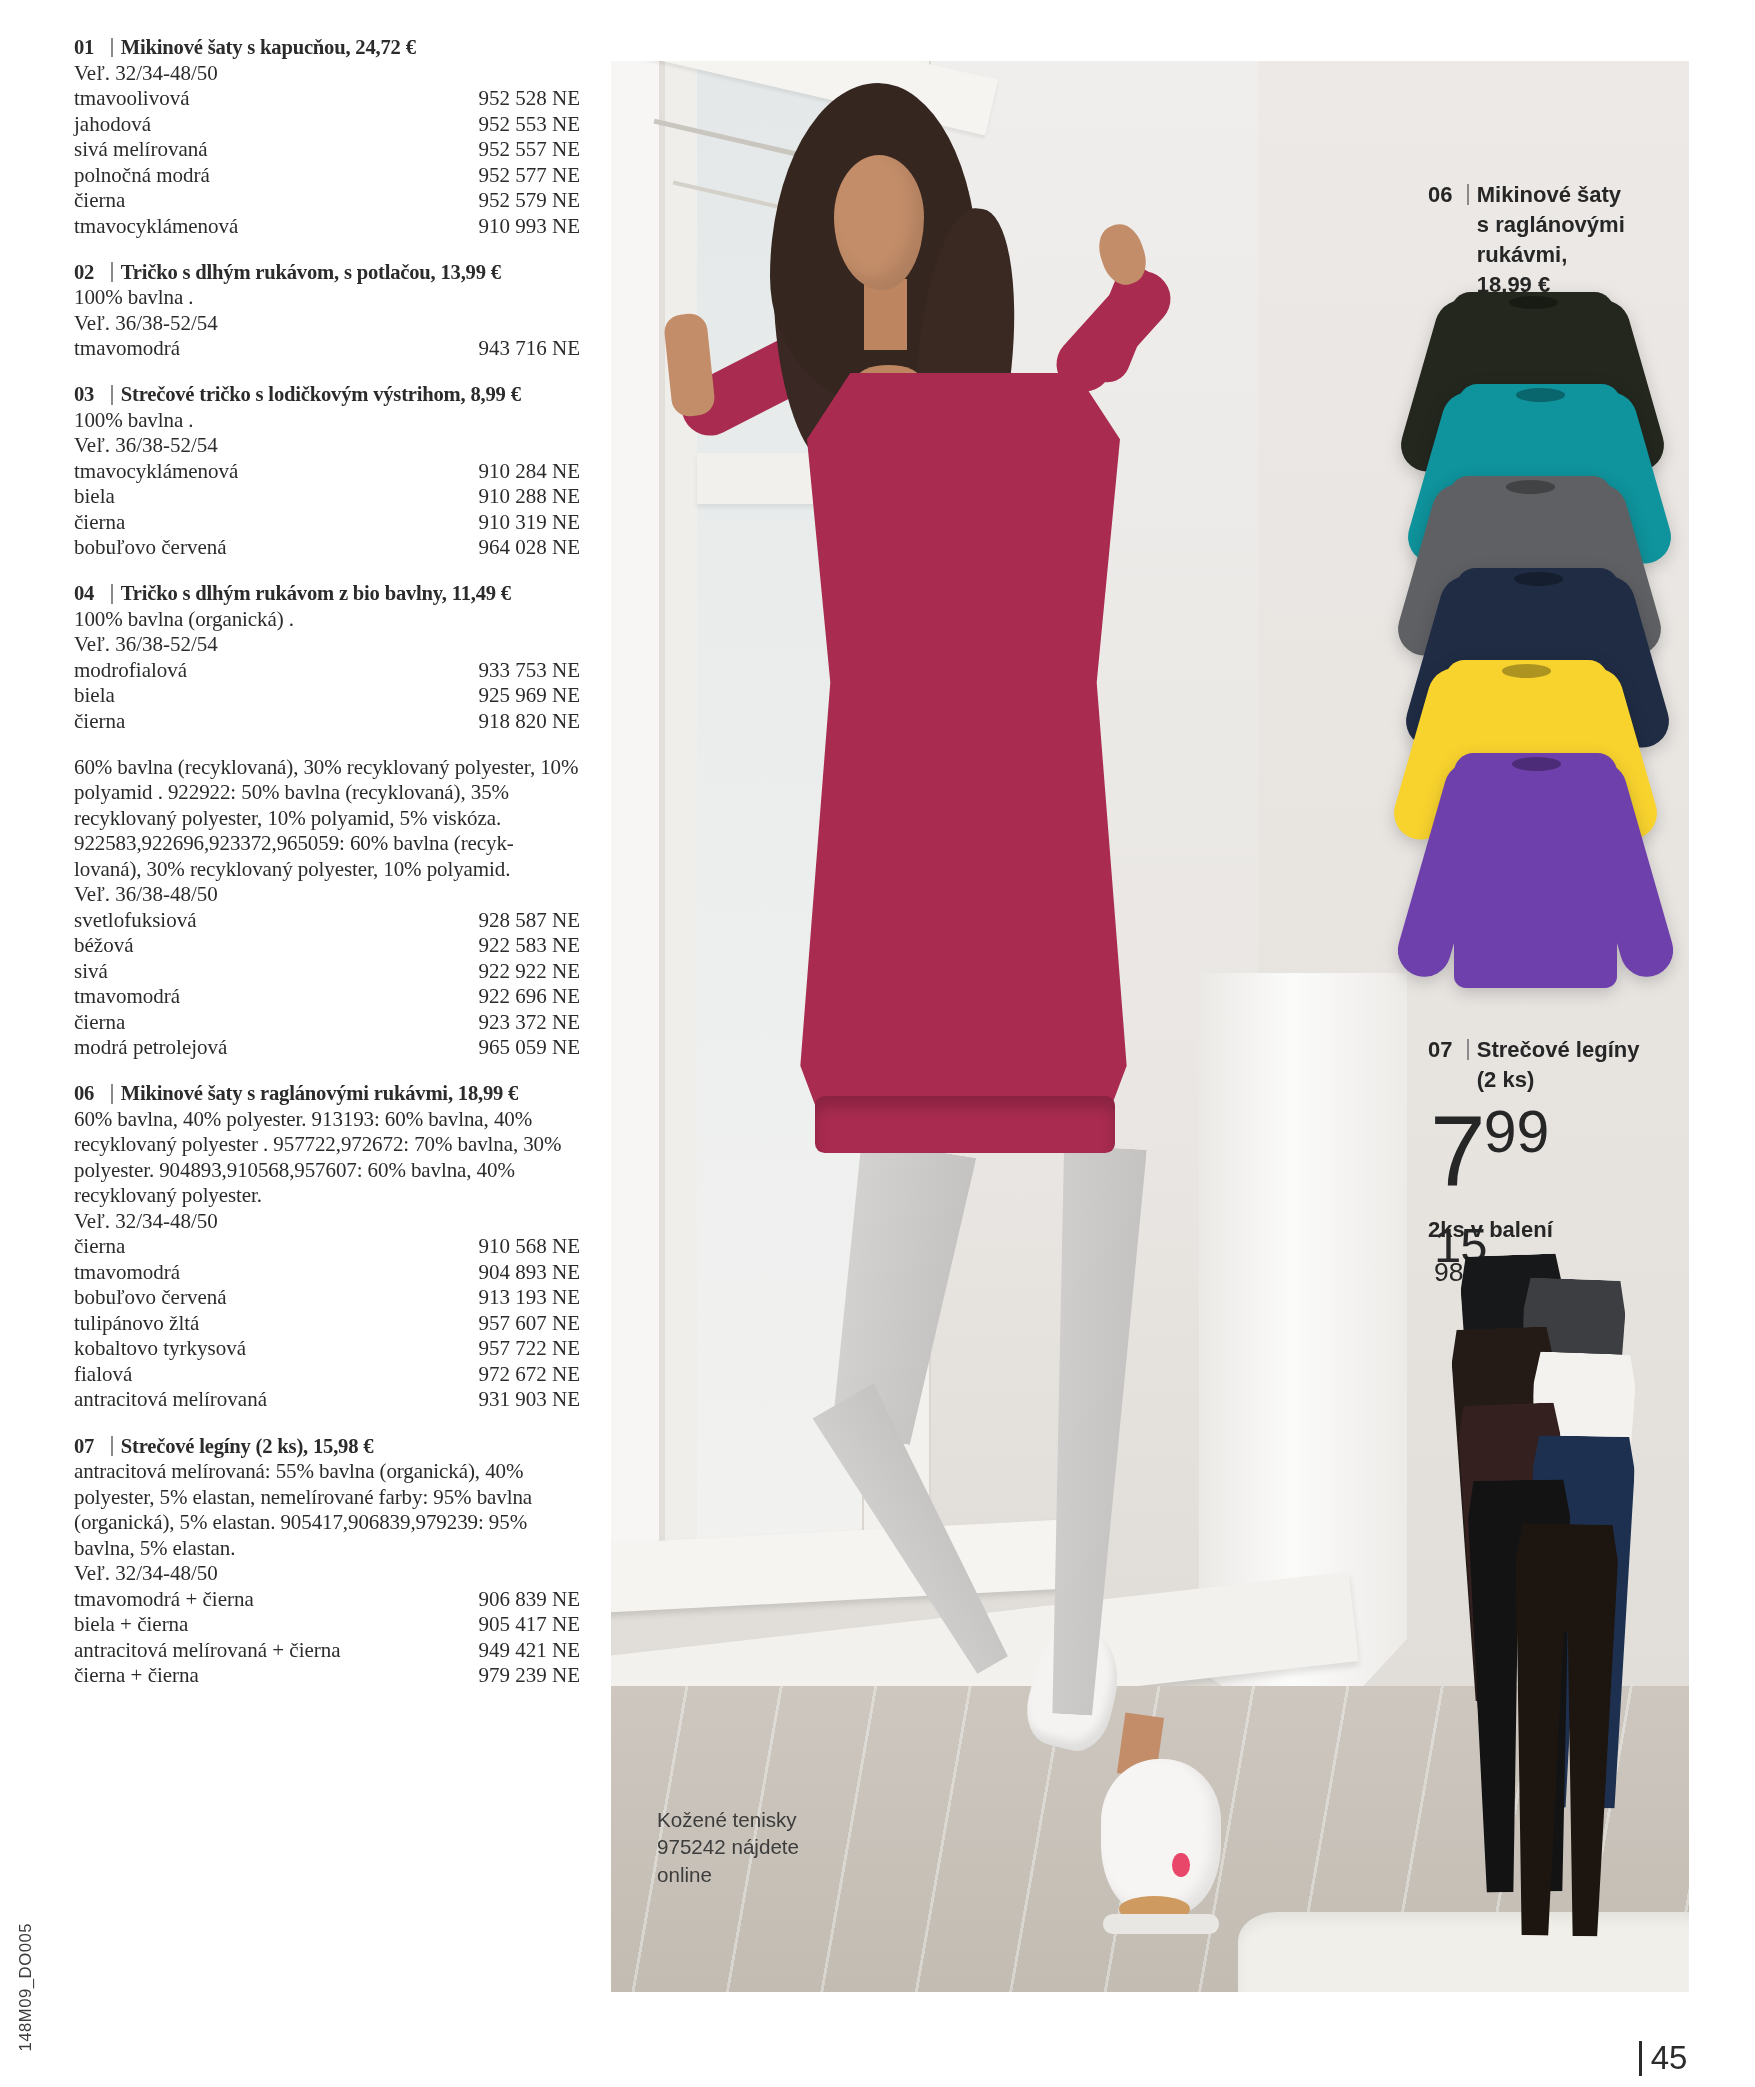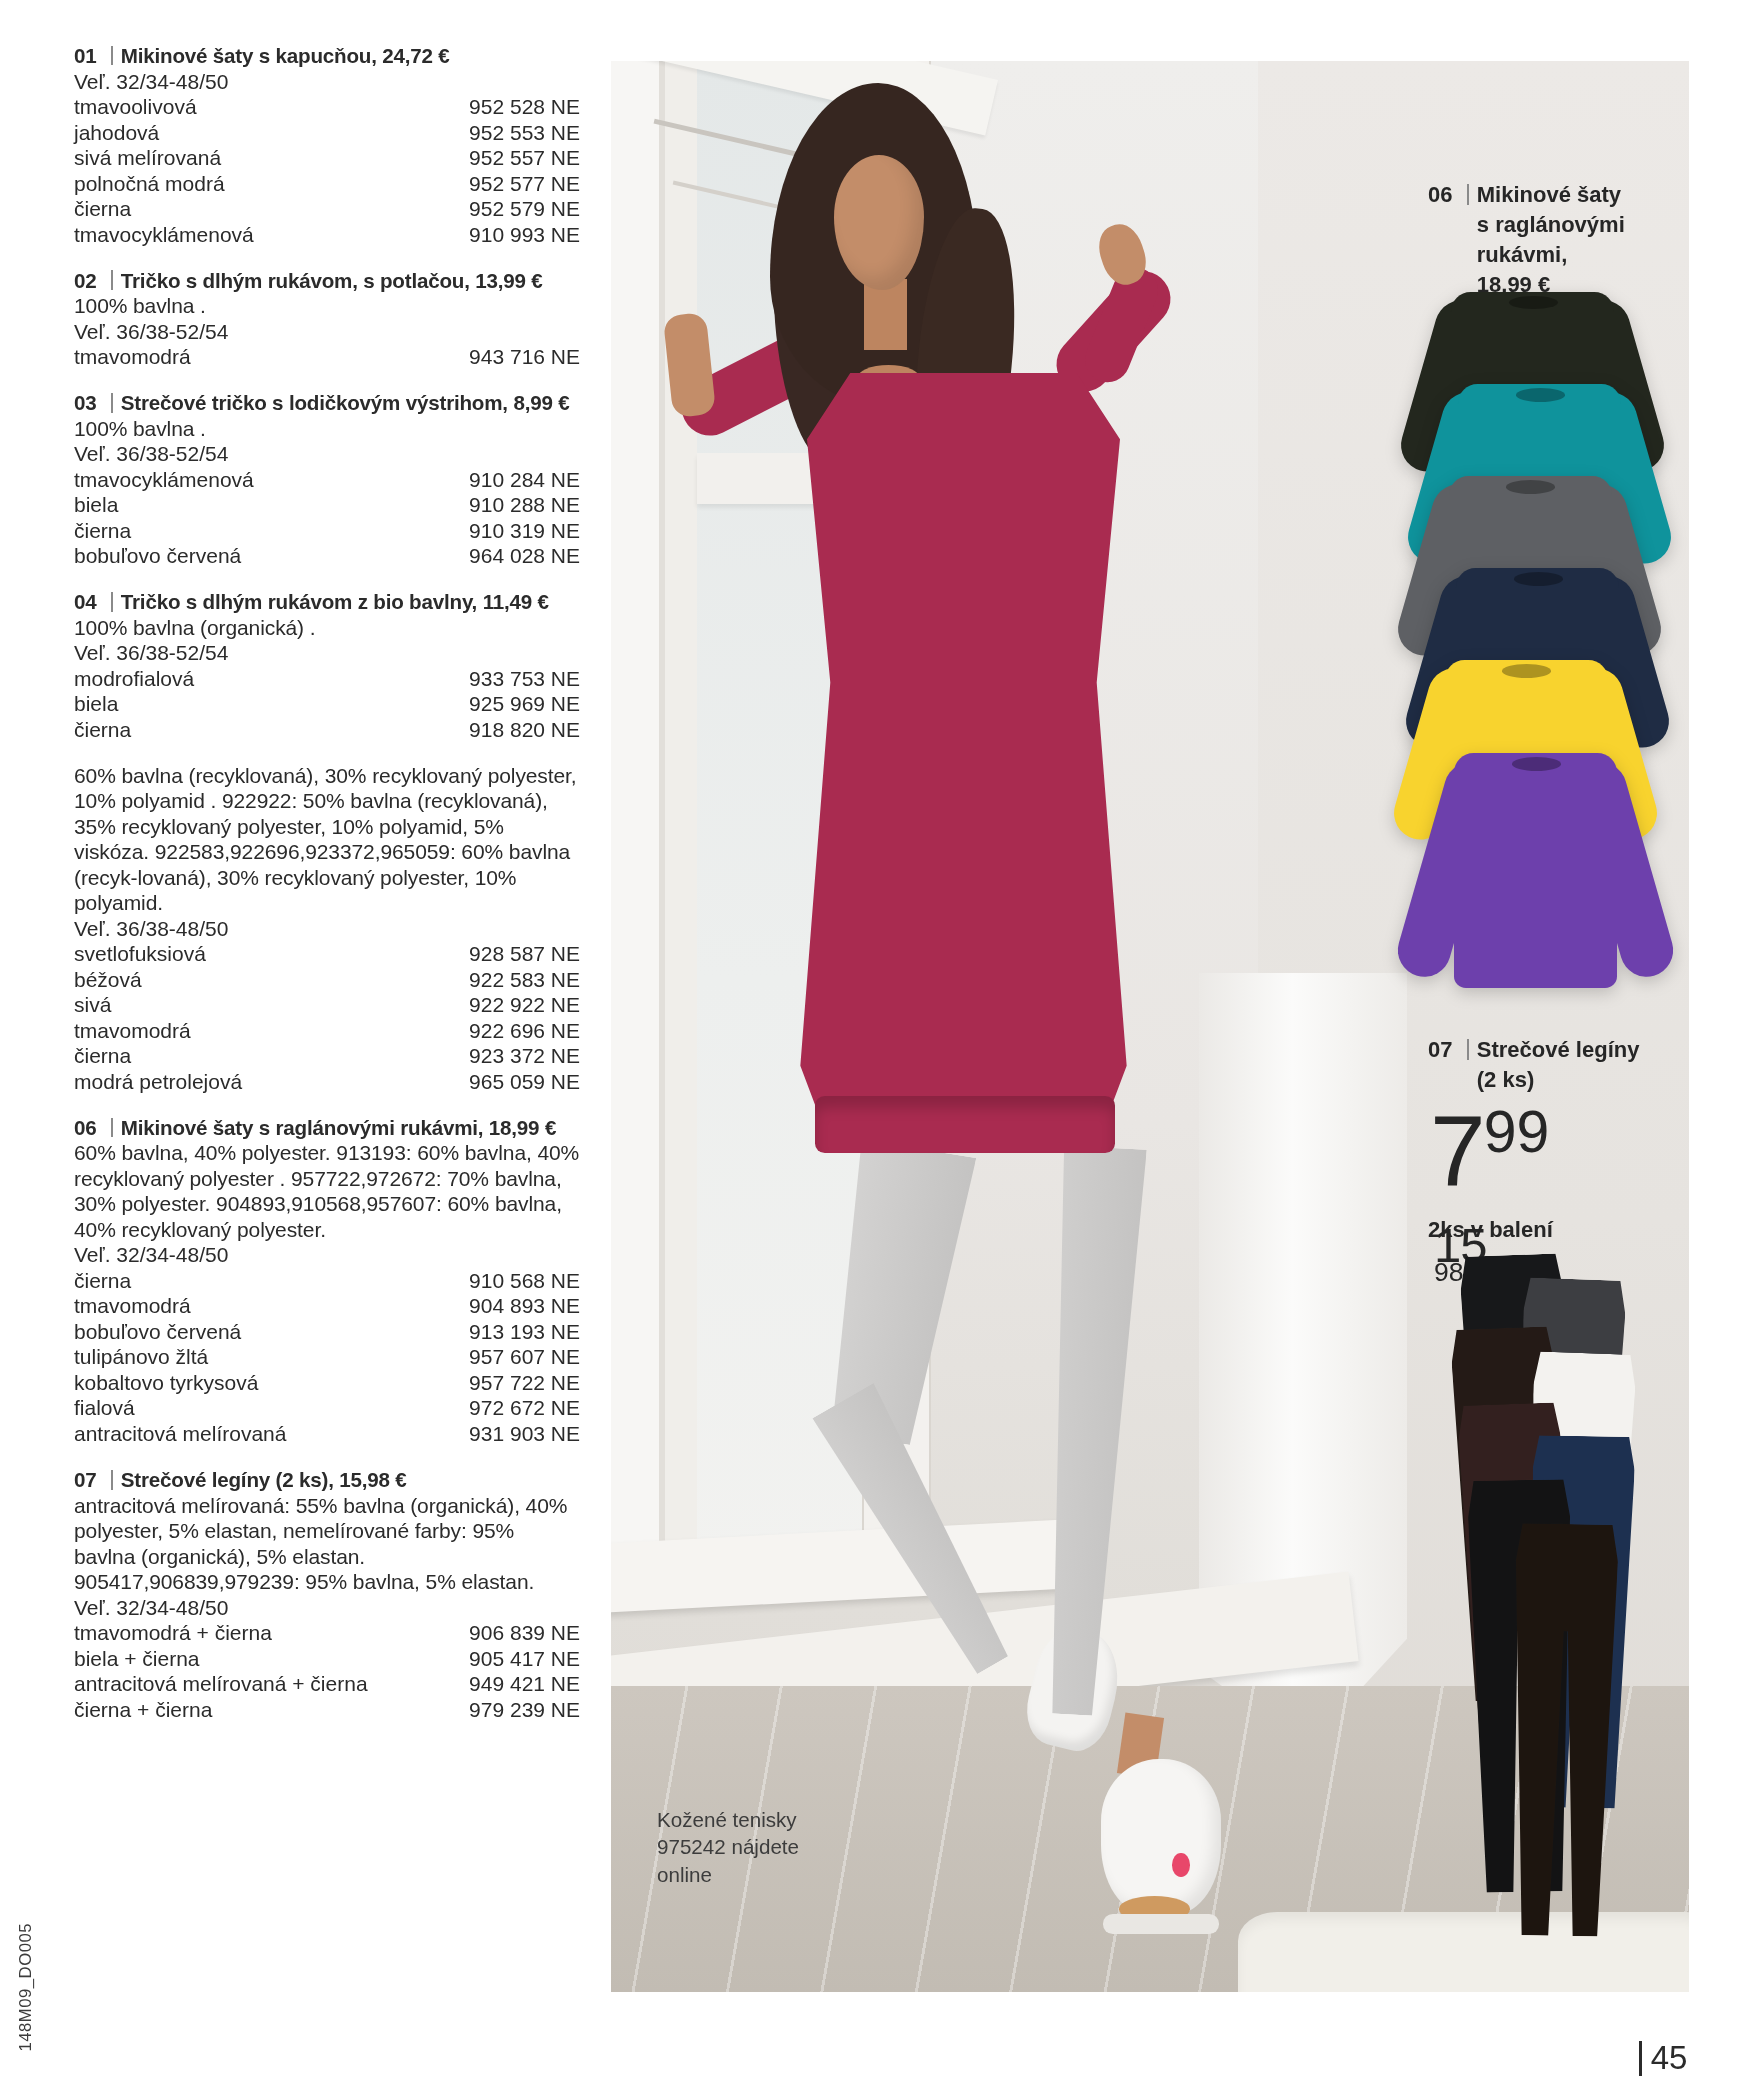--- a/index.html
+++ b/index.html
@@ -1,21 +1,21 @@
 <!DOCTYPE html>
 <html><head>
 <meta charset="utf-8">
 <style>
   html,body{margin:0;padding:0;}
   body{
     width:1755px;height:2088px;position:relative;background:#ffffff;
     font-family:"Liberation Sans", sans-serif;color:#2b2b2b;overflow:hidden;
   }
   
-  .left-col{position:absolute;left:74px;top:43px;width:506px;font-size:21px;line-height:25.5px;}
+  .left-col{position:absolute;left:74px;top:35px;width:506px;font-size:21px;line-height:25.5px;font-family:Liberation Serif, serif;}
   .product{margin-bottom:20.6px;}
   .p-title{display:flex;font-weight:bold;font-size:20.6px;letter-spacing:-0.2px;}
   .p-num{flex:0 0 35px;}
   .p-sep{flex:0 0 11.8px;position:relative;}
   .p-sep::before{content:"";position:absolute;left:2px;top:2.9px;width:2px;height:19.6px;background:#8a8a8a;}
   .p-name{flex:1;}
   .p-desc{letter-spacing:-0.1px;}
   .c-row{display:flex;justify-content:space-between;}
   .c-code{white-space:nowrap;}
   

